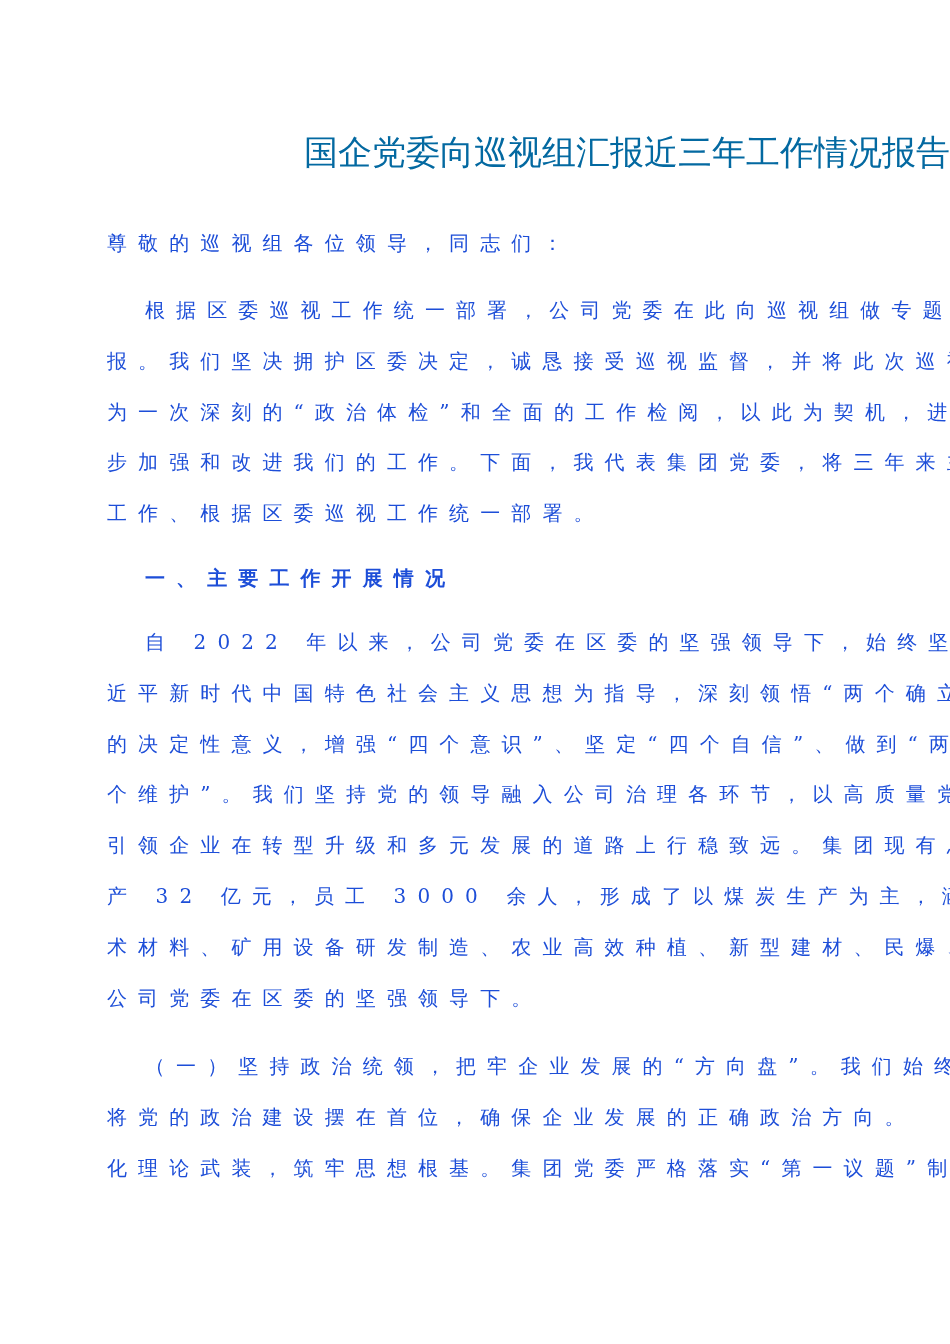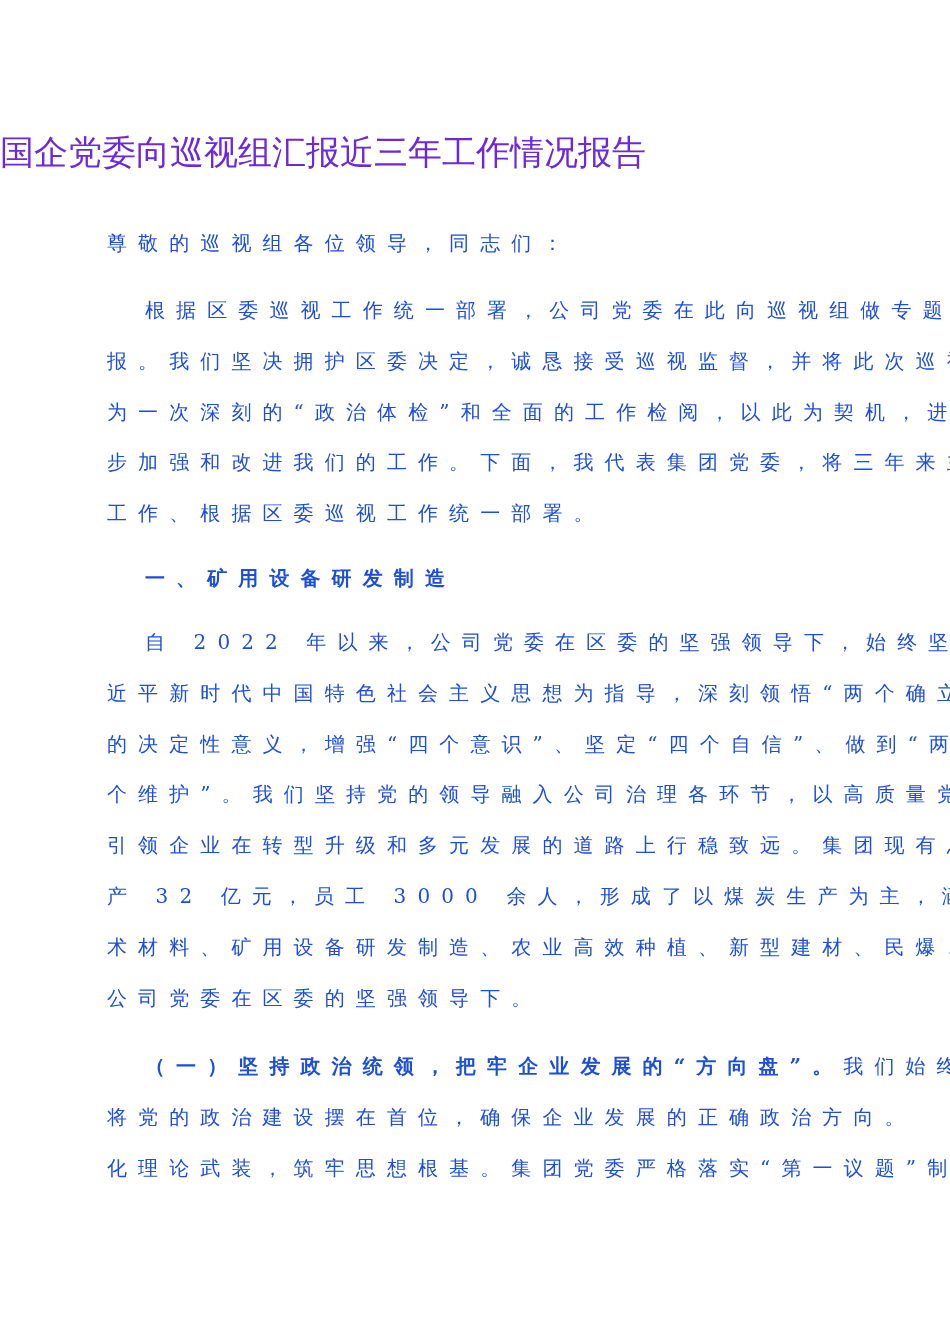--- a/index.html
+++ b/index.html
@@ -19,26 +19,26 @@
       position: absolute;
       left: 0; top: 0;
       width: 950px; height: 1344px;
       background: #ffffff;
     }
     .title {
       position: absolute;
       left: 0;
       top: 128px;
       width: 950px;
-      text-align: left;
+      text-align: right;
       font-family: "DejaVu Sans", "Liberation Sans", sans-serif;
       font-size: 34px;
       line-height: 48px;
       letter-spacing: 0px;
-      color: #6d28d9;
+      color: #0369a1;
       white-space: nowrap;
     }
     .body-text {
       position: absolute;
       left: 107px;
       width: 740px;
       font-size: 20px;
       line-height: 50.8px;
       letter-spacing: 11.1px;
       color: #1d4ed8;
@@ -56,41 +56,41 @@
       text-align: justify;
       text-align-last: justify;
       width: 736px;
     }
     .line.first {
       text-indent: 38px;
     }
     .line.last {
       text-align-last: left;
     }
-    .bold { font-weight: bold; }
+    .bold { font-weight: normal; }
   </style>
 </head>
 <body>
 
 <div class="page">
 
   <div class="title">国企党委向巡视组汇报近三年工作情况报告</div>
 
   <div class="body-text salutation">尊敬的巡视组各位领导，同志们：</div>
 
   <div class="body-text p1">
     <span class="line first">根据区委巡视工作统一部署，公司党委在此向巡视组做专题汇</span>
     <span class="line">报。我们坚决拥护区委决定，诚恳接受巡视监督，并将此次巡视作</span>
     <span class="line">为一次深刻的“政治体检”和全面的工作检阅，以此为契机，进一</span>
     <span class="line">步加强和改进我们的工作。下面，我代表集团党委，将三年来主要</span>
     <span class="line last">工作、根据区委巡视工作统一部署。</span>
   </div>
 
   <div class="body-text h1">
-    <span class="line first last">一、矿用设备研发制造</span>
+    <span class="line first last">一、主要工作开展情况</span>
   </div>
 
   <div class="body-text p2">
     <span class="line first">自 2022 年以来，公司党委在区委的坚强领导下，始终坚持以习</span>
     <span class="line">近平新时代中国特色社会主义思想为指导，深刻领悟“两个确立”</span>
     <span class="line">的决定性意义，增强“四个意识”、坚定“四个自信”、做到“两</span>
     <span class="line">个维护”。我们坚持党的领导融入公司治理各环节，以高质量党建</span>
     <span class="line">引领企业在转型升级和多元发展的道路上行稳致远。集团现有总资</span>
     <span class="line">产 32 亿元，员工 3000 余人，形成了以煤炭生产为主，涵盖高新技</span>
     <span class="line">术材料、矿用设备研发制造、农业高效种植、新型建材、民爆、医</span>

